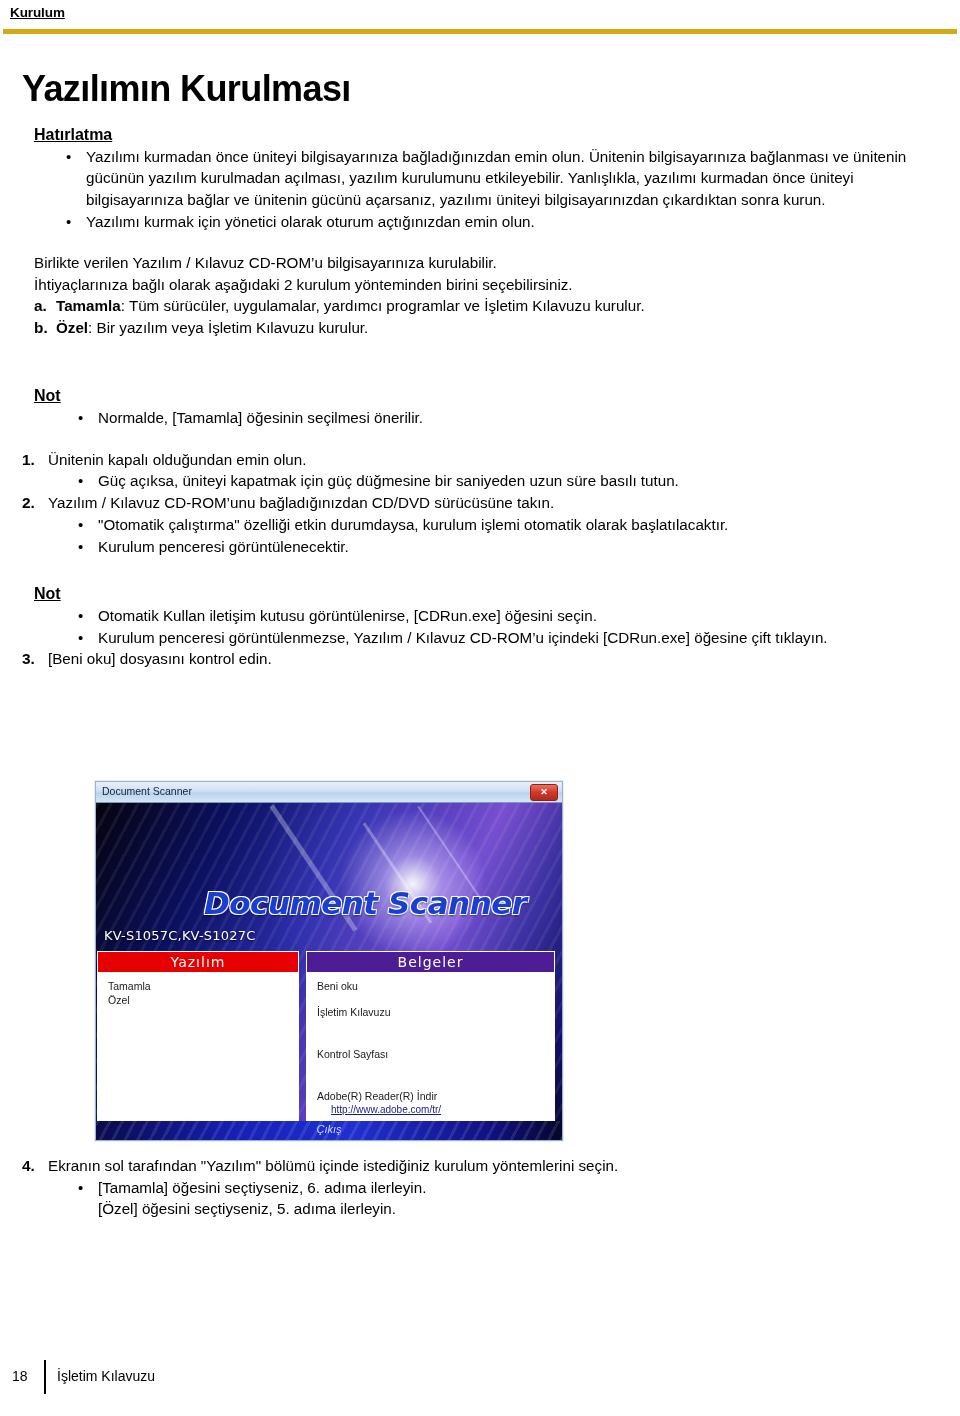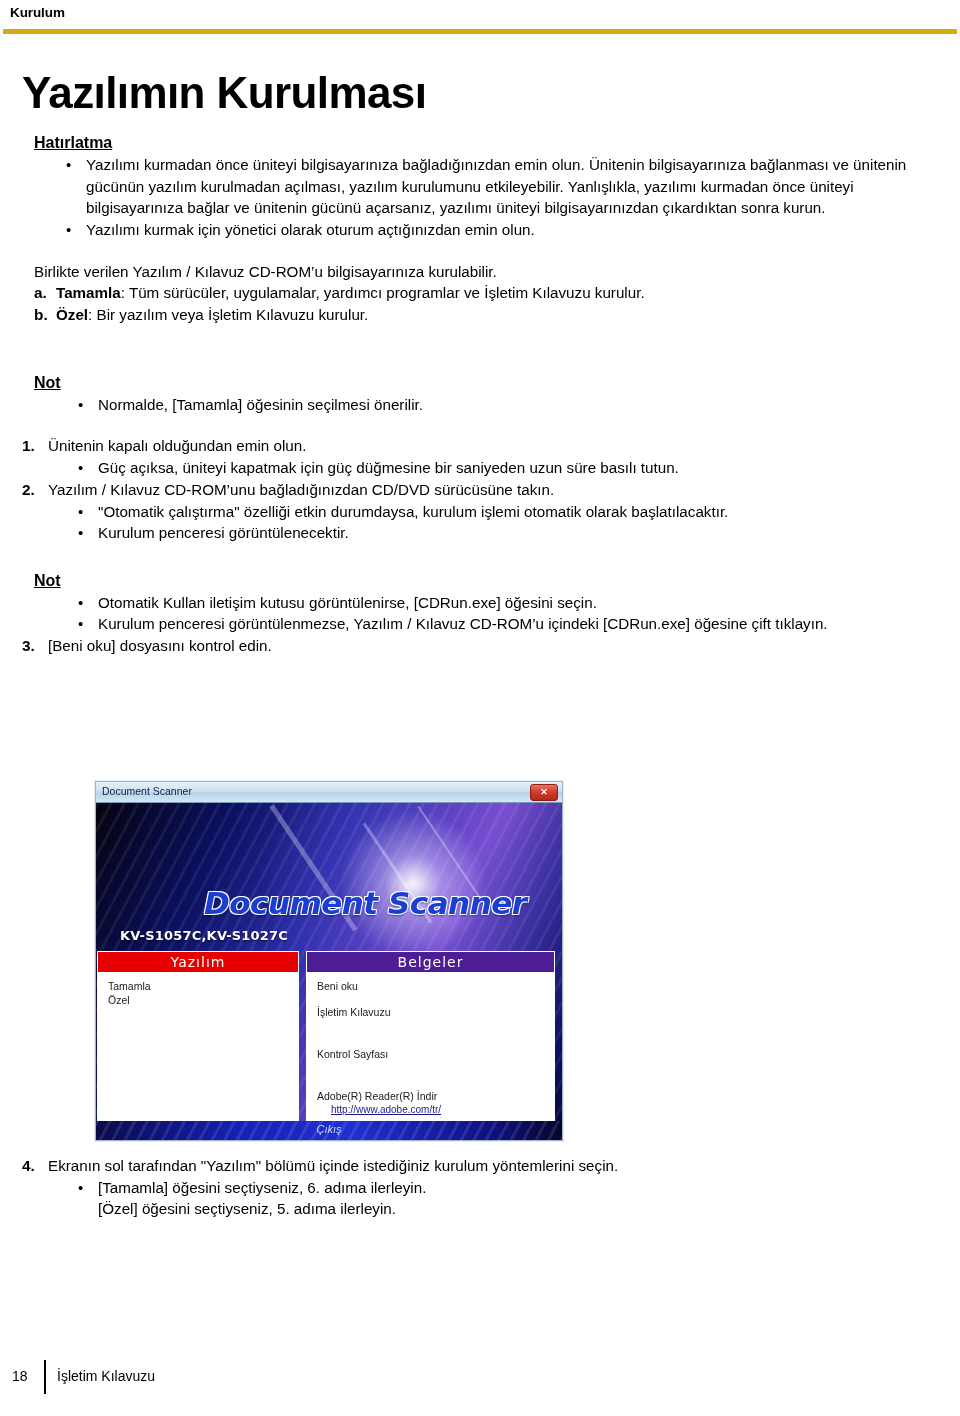--- a/index.html
+++ b/index.html
@@ -22,40 +22,41 @@
     left: 0; top: 0;
     width: 960px;
     height: 34px;
   }
   .running-header-text {
     position: absolute;
     left: 10px; top: 5px;
     font-size: 13.5px;
     font-weight: bold;
     letter-spacing: -0.1px;
+    text-decoration: underline;
   }
   .header-rule {
     position: absolute;
     left: 3px; top: 29px;
     width: 954px;
     height: 5px;
     background: #d3aa14;
   }
 
   
   .page {
     position: absolute;
     left: 0; top: 34px;
     width: 960px;
   }
 
   h1.page-title {
     margin: 0;
     padding: 36px 0 0 22px;
-    font-size: 44px;
+    font-size: 36px;
     font-weight: bold;
     letter-spacing: -0.6px;
     line-height: 1.05;
   }
 
   .section-head {
     margin: 18px 4px 2px 34px;
     font-size: 16px;
     font-weight: bold;
     text-decoration: underline;
@@ -202,23 +203,23 @@
       -1px -1px 0 #ffffff,
        1px -1px 0 #ffffff,
       -1px  1px 0 #ffffff,
        1px  1px 0 #cfd9ff,
        0    2px 2px rgba(0,0,0,0.45);
     font-family: "DejaVu Sans", sans-serif;
     white-space: nowrap;
   }
   .brand-models {
     position: absolute;
-    left: 24px; top: 125px;
+    left: 8px; top: 125px;
     font-size: 13px;
-    font-weight: bold;
+    font-weight: normal;
     color: #ffffff;
     letter-spacing: 0.2px;
     text-shadow: 0 1px 2px rgba(0,0,0,0.7);
     font-family: "DejaVu Sans", sans-serif;
   }
 
   .panel {
     position: absolute;
     background: #ffffff;
     border: 1px solid #ffffff;
@@ -327,20 +328,21 @@
     <div class="bullet-row lvl1">
       <span class="bullet-mark">•</span>
       <span class="bullet-text">Yazılımı kurmak için yönetici olarak oturum açtığınızdan emin olun.</span>
     </div>
   </div>
 
   <div class="spacer-md"></div>
 
   <div class="body-block">
     <div class="para">Birlikte verilen Yazılım / Kılavuz CD-ROM’u bilgisayarınıza kurulabilir.</div>
+    <div class="para">İhtiyaçlarınıza bağlı olarak aşağıdaki 2 kurulum yönteminden birini seçebilirsiniz.</div>
     <div class="alpha-row">
       <span class="alpha-mark">a.</span>
       <span class="alpha-text"><b>Tamamla</b><span>: Tüm sürücüler, uygulamalar, yardımcı programlar ve İşletim Kılavuzu kurulur.</span></span>
     </div>
     <div class="alpha-row">
       <span class="alpha-mark">b.</span>
       <span class="alpha-text"><b>Özel</b><span>: Bir yazılım veya İşletim Kılavuzu kurulur.</span></span>
     </div>
   </div>
 

